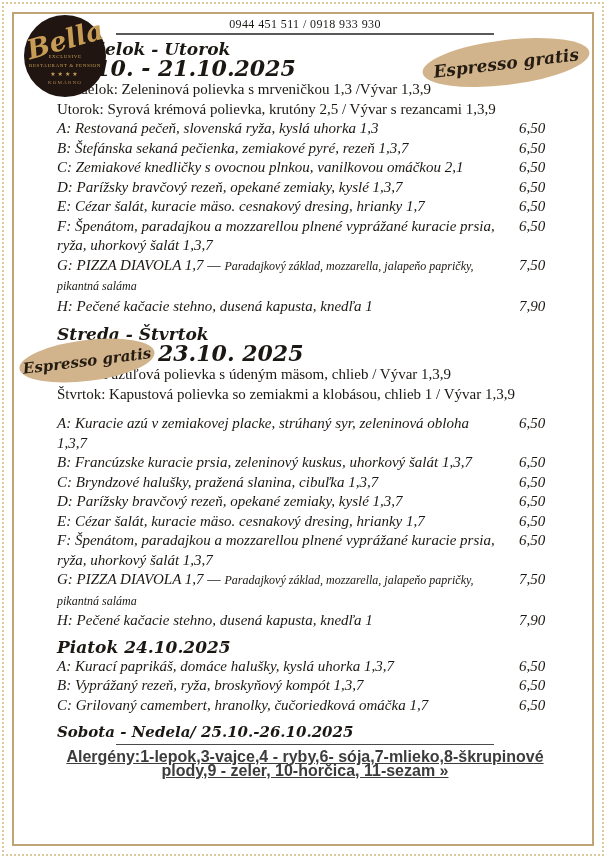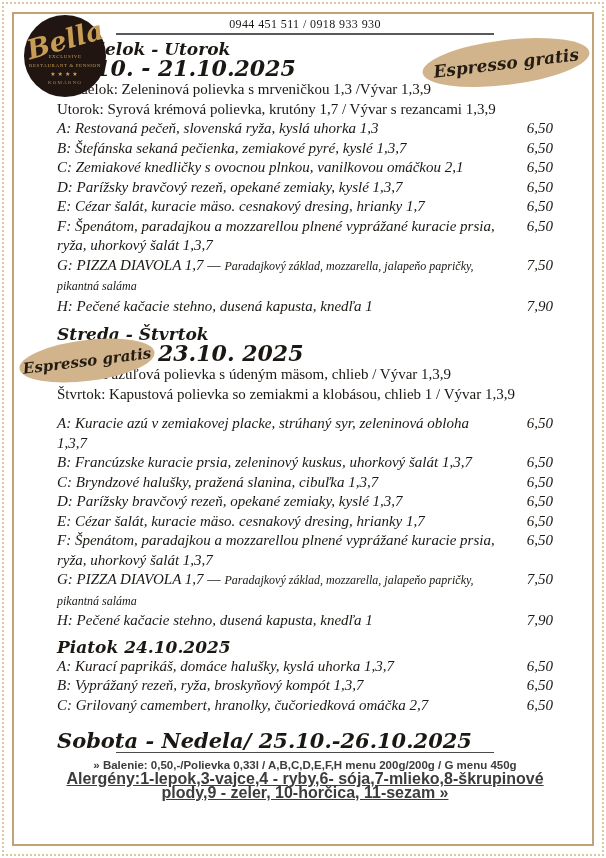--- a/index.html
+++ b/index.html
@@ -49,25 +49,25 @@
   .head-1 { margin-top:5px; }
   .head-2 { margin-top:9px; }
   .head-3 { margin-top:7px; }
 
   
   .soups { margin-top:2px; }
   .soup  { font-size:15px; line-height:19.5px; }
   .rows-gap { margin-top:10px; }
   .row   { display:flex; font-size:15px; line-height:19.5px;font-style:italic; }
   .lbl   { flex:1; padding-right:10px; }
-  .price { width:42px; text-align:right; white-space:nowrap; }
+  .price { width:42px; text-align:center; white-space:nowrap; }
   .sub   { font-size:12px; }
 
   
-  .weekend-title    { margin-top:15px; font-size:21px; line-height:21px; }
+  .weekend-title    { margin-top:7px; font-size:15px; line-height:21px; }
   .weekend-subtitle { font-size:17.5px; line-height:21px; }
   .rule2 { width:378px; border-bottom:1.5px solid #4a4a4a; margin:1px auto 0 auto; }
   .footer { margin-top:5px; text-align:center; font-family:"Liberation Sans", sans-serif; color:#3c3c3c; font-weight:bold; }
   .footer-line1 { font-size:11.5px; line-height:14px; }
   .footer-line2 { font-size:16px;  line-height:14px;text-decoration:underline; }
 </style>
 </head>
 <body>
 
 <div class="page">
@@ -93,29 +93,29 @@
 
     <div class="phone">0944 451 511 / 0918 933 930</div>
     <div class="rule"></div>
 
     <div class="sec-head head-1">
       <div class="sec-title">Pondelok - Utorok</div>
       <div class="sec-dates">20.10. - 21.10.2025</div>
     </div>
     <div class="soups">
       <div class="soup">Pondelok: Zeleninová polievka s mrveničkou 1,3 /Vývar 1,3,9</div>
-      <div class="soup">Utorok: Syrová krémová polievka, krutóny 1,7 / Vývar s rezancami 1,3,9</div>
+      <div class="soup">Utorok: Syrová krémová polievka, krutóny 2,5 / Vývar s rezancami 1,3,9</div>
     </div>
     <div>
       <div class="row">
         <span class="lbl">A: Restovaná pečeň, slovenská ryža, kyslá uhorka 1,3</span>
         <span class="price">6,50</span>
       </div>
       <div class="row">
-        <span class="lbl">B: Štefánska sekaná pečienka, zemiakové pyré, kyslé 1,3,7</span>
+        <span class="lbl">B: Štefánska sekaná pečienka, zemiakové pyré, rezeň 1,3,7</span>
         <span class="price">6,50</span>
       </div>
       <div class="row">
         <span class="lbl">C: Zemiakové knedličky s ovocnou plnkou, vanilkovou omáčkou 2,1</span>
         <span class="price">6,50</span>
       </div>
       <div class="row">
         <span class="lbl">D: Parížsky bravčový rezeň, opekané zemiaky, kyslé 1,3,7</span>
         <span class="price">6,50</span>
       </div>
@@ -192,27 +192,26 @@
     <div>
       <div class="row">
         <span class="lbl">A: Kurací paprikáš, domáce halušky, kyslá uhorka 1,3,7</span>
         <span class="price">6,50</span>
       </div>
       <div class="row">
         <span class="lbl">B: Vyprážaný rezeň, ryža, broskyňový kompót 1,3,7</span>
         <span class="price">6,50</span>
       </div>
       <div class="row">
-        <span class="lbl">C: Grilovaný camembert, hranolky, čučoriedková omáčka 2,7</span>
+        <span class="lbl">C: Grilovaný camembert, hranolky, čučoriedková omáčka 1,7</span>
         <span class="price">6,50</span>
       </div>
     </div>
 
     <div class="sec-head weekend-title">Sobota - Nedela/ 25.10.-26.10.2025</div>
     <div class="rule2"></div>
 
     <div class="footer">
-      <div class="footer-line1">» Balenie: 0,50,-/Polievka 0,33l / A,B,C,D,E,F,H menu 200g/200g / G menu 450g</div>
       <div class="footer-line2">Alergény:1-lepok,3-vajce,4 - ryby,6- sója,7-mlieko,8-škrupinové plody,9 - zeler, 10-horčica, 11-sezam »</div>
     </div>
 
   </div>
 </div>
 
 </body></html>

